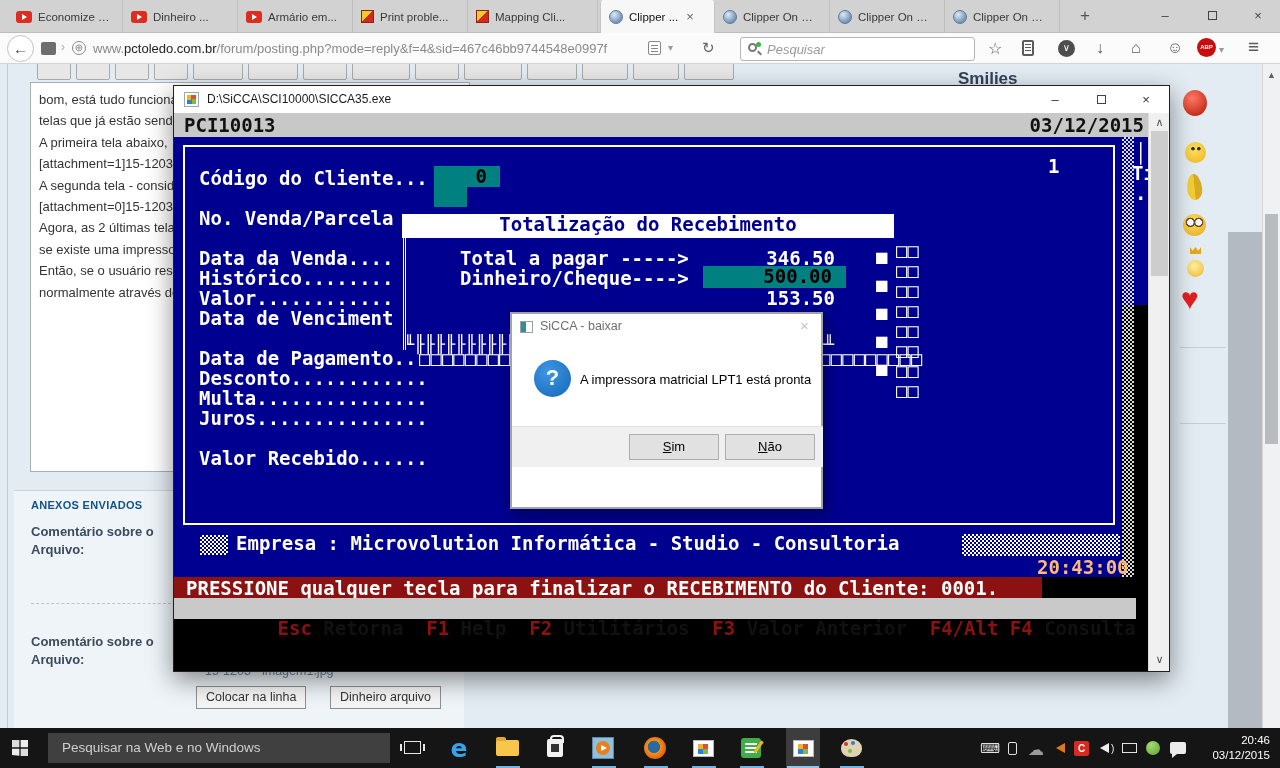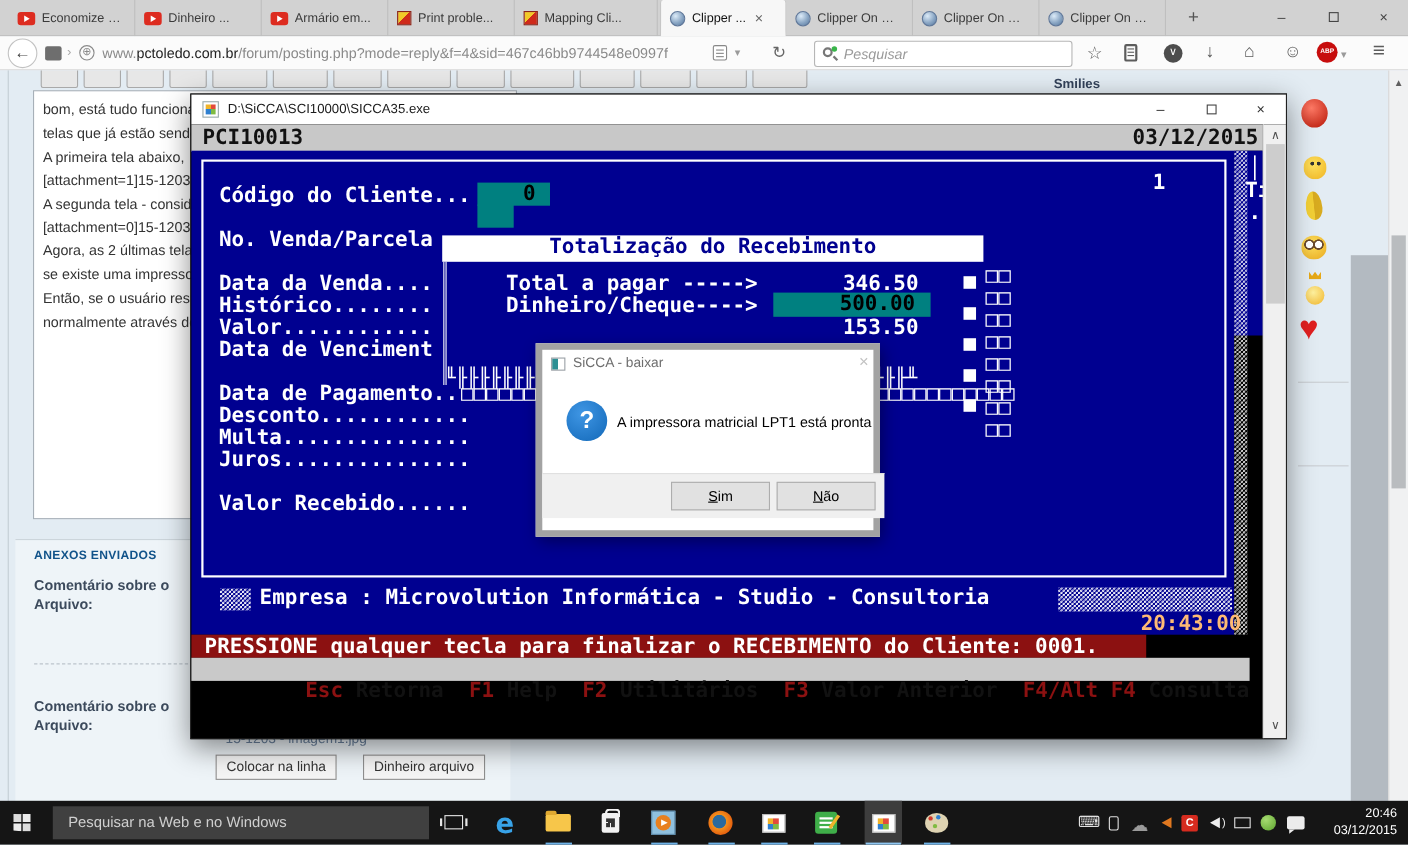--- a/index.html
+++ b/index.html
@@ -42,21 +42,21 @@
   .clip-ic::after{content:"";position:absolute;left:1px;top:2px;width:6px;height:1px;background:#5c5c5c;box-shadow:0 3px 0 #5c5c5c,0 6px 0 #5c5c5c}
   .pocket-ic{position:absolute;left:1058px;top:7px;width:17px;height:17px;border-radius:50%;background:#4d4d4d;color:#fff;font-size:10px;text-align:center;line-height:15px}
   .abp-ic{position:absolute;left:1197px;top:5px;width:19px;height:19px;border-radius:50%;background:#c70d0d;color:#fff;font-size:6px;font-weight:bold;text-align:center;line-height:19px}
 
   
   #content{position:absolute;left:0;top:64px;width:1280px;height:664px;background:#e3ecf3}
   .pageline{position:absolute;left:7px;top:0;width:1px;height:664px;background:#c3cdd4}
   .stub{position:absolute;top:-6px;height:22px;width:34px;background:#e7e7e7;border:1px solid #a9a9a9;border-radius:2px}
   #stubrow{position:absolute;left:0;top:0;width:960px;height:17px;overflow:hidden}
   #msgarea{position:absolute;left:30px;top:18px;width:440px;height:390px;background:#fff;border:1px solid #a7b0b8;font-size:13px;color:#333;padding:6px 8px;line-height:21.4px}
-  #smilies-label{position:absolute;left:958px;top:5px;font-weight:bold;font-size:12px;color:#33425a}
+  #smilies-label{position:absolute;left:958px;top:5px;font-weight:bold;font-size:17px;color:#33425a}
   .emo{position:absolute;border-radius:50%}
   .divline{position:absolute;background:#c9cdd1;height:1px}
   #grayband{position:absolute;left:1228px;top:168px;width:34px;height:496px;background:#b3bac1}
   #pg-scroll{position:absolute;left:1262px;top:0;width:18px;height:664px;background:#f0f1f2;border-left:1px solid #d6d6d6}
   #pg-thumb{position:absolute;left:2px;top:150px;width:13px;height:230px;background:#b9bcbf}
   #anexos{position:absolute;left:14px;top:426px;width:450px;height:238px;background:#eef4f8;border-top:1px solid #ccd5db}
   #anexos .hdr{position:absolute;left:17px;top:8px;font-size:11px;font-weight:bold;color:#11538a;letter-spacing:.3px}
   .comment-lbl{position:absolute;left:17px;width:160px;font-size:13px;font-weight:bold;color:#3c4a5c;line-height:18px}
   .dashed{position:absolute;left:17px;width:140px;border-top:1px dashed #bcc4cb}
   #attach-link{position:absolute;left:205px;top:600px;font-size:12.5px;color:#6d84a0}
@@ -83,21 +83,21 @@
   .tval{position:absolute;width:140px;text-align:right;padding-right:11px}
   #redbar{position:absolute;left:0;top:464px;width:868px;height:21px;background:#8c1111}
   #fkbar{position:absolute;left:0;top:485px;width:962px;height:21px;background:#c9c9c9}
   .fk{color:#8c1111}
   .fl{color:#111}
   #conscroll{position:absolute;left:974px;top:0;width:21px;height:558px;background:#f0f0f0;border-left:1px solid #dcdcdc}
   #conthumb{position:absolute;left:2px;top:18px;width:17px;height:145px;background:#cdcdcd}
   .scar{position:absolute;left:0;width:21px;text-align:center;color:#505050;font-size:11px;font-family:"DejaVu Sans",sans-serif}
 
   
-  #dlg{position:absolute;left:487px;top:312px;width:313px;height:176px;background:#fff;border:6px solid #a3a3a3;box-shadow:3px 5px 14px rgba(0,0,0,.4);z-index:60;font-size:13px}
+  #dlg{position:absolute;left:510px;top:312px;width:313px;height:197px;background:#fff;border:2px solid #a3a3a3;box-shadow:3px 5px 14px rgba(0,0,0,.4);z-index:60;font-size:13px}
   #dlgicon{position:absolute;left:8px;top:7px;width:13px;height:12px;border:1px solid #9aa0a6;background:linear-gradient(90deg,#2e8f94 0 45%,#fff 45%)}
   #dlgq{position:absolute;left:22px;top:46px;width:37px;height:37px;border-radius:50%;background:radial-gradient(circle at 38% 32%,#3f96e4,#1268b8);color:#fff;font-weight:bold;font-size:22px;text-align:center;line-height:36px}
   #dlgfooter{position:absolute;left:0;top:112px;width:311px;height:41px;background:#f0f0f0;border-top:1px solid #e0e0e0}
   .dlgbtn{position:absolute;top:7px;width:90px;height:26px;background:#e1e1e1;border:1px solid #adadad;text-align:center;line-height:24px;color:#000}
   .ul{text-decoration:underline}
 
   
   #taskbar{position:absolute;left:0;top:728px;width:1280px;height:40px;background:#151515;z-index:100}
   #tb-search{position:absolute;left:48px;top:5px;width:342px;height:30px;background:#404040;color:#cfcfcf;font-size:13.5px;line-height:30px;padding-left:14px}
   .tvico{position:absolute;left:404px;top:13px;width:17px;height:13px;border:1px solid #e6e6e6}

